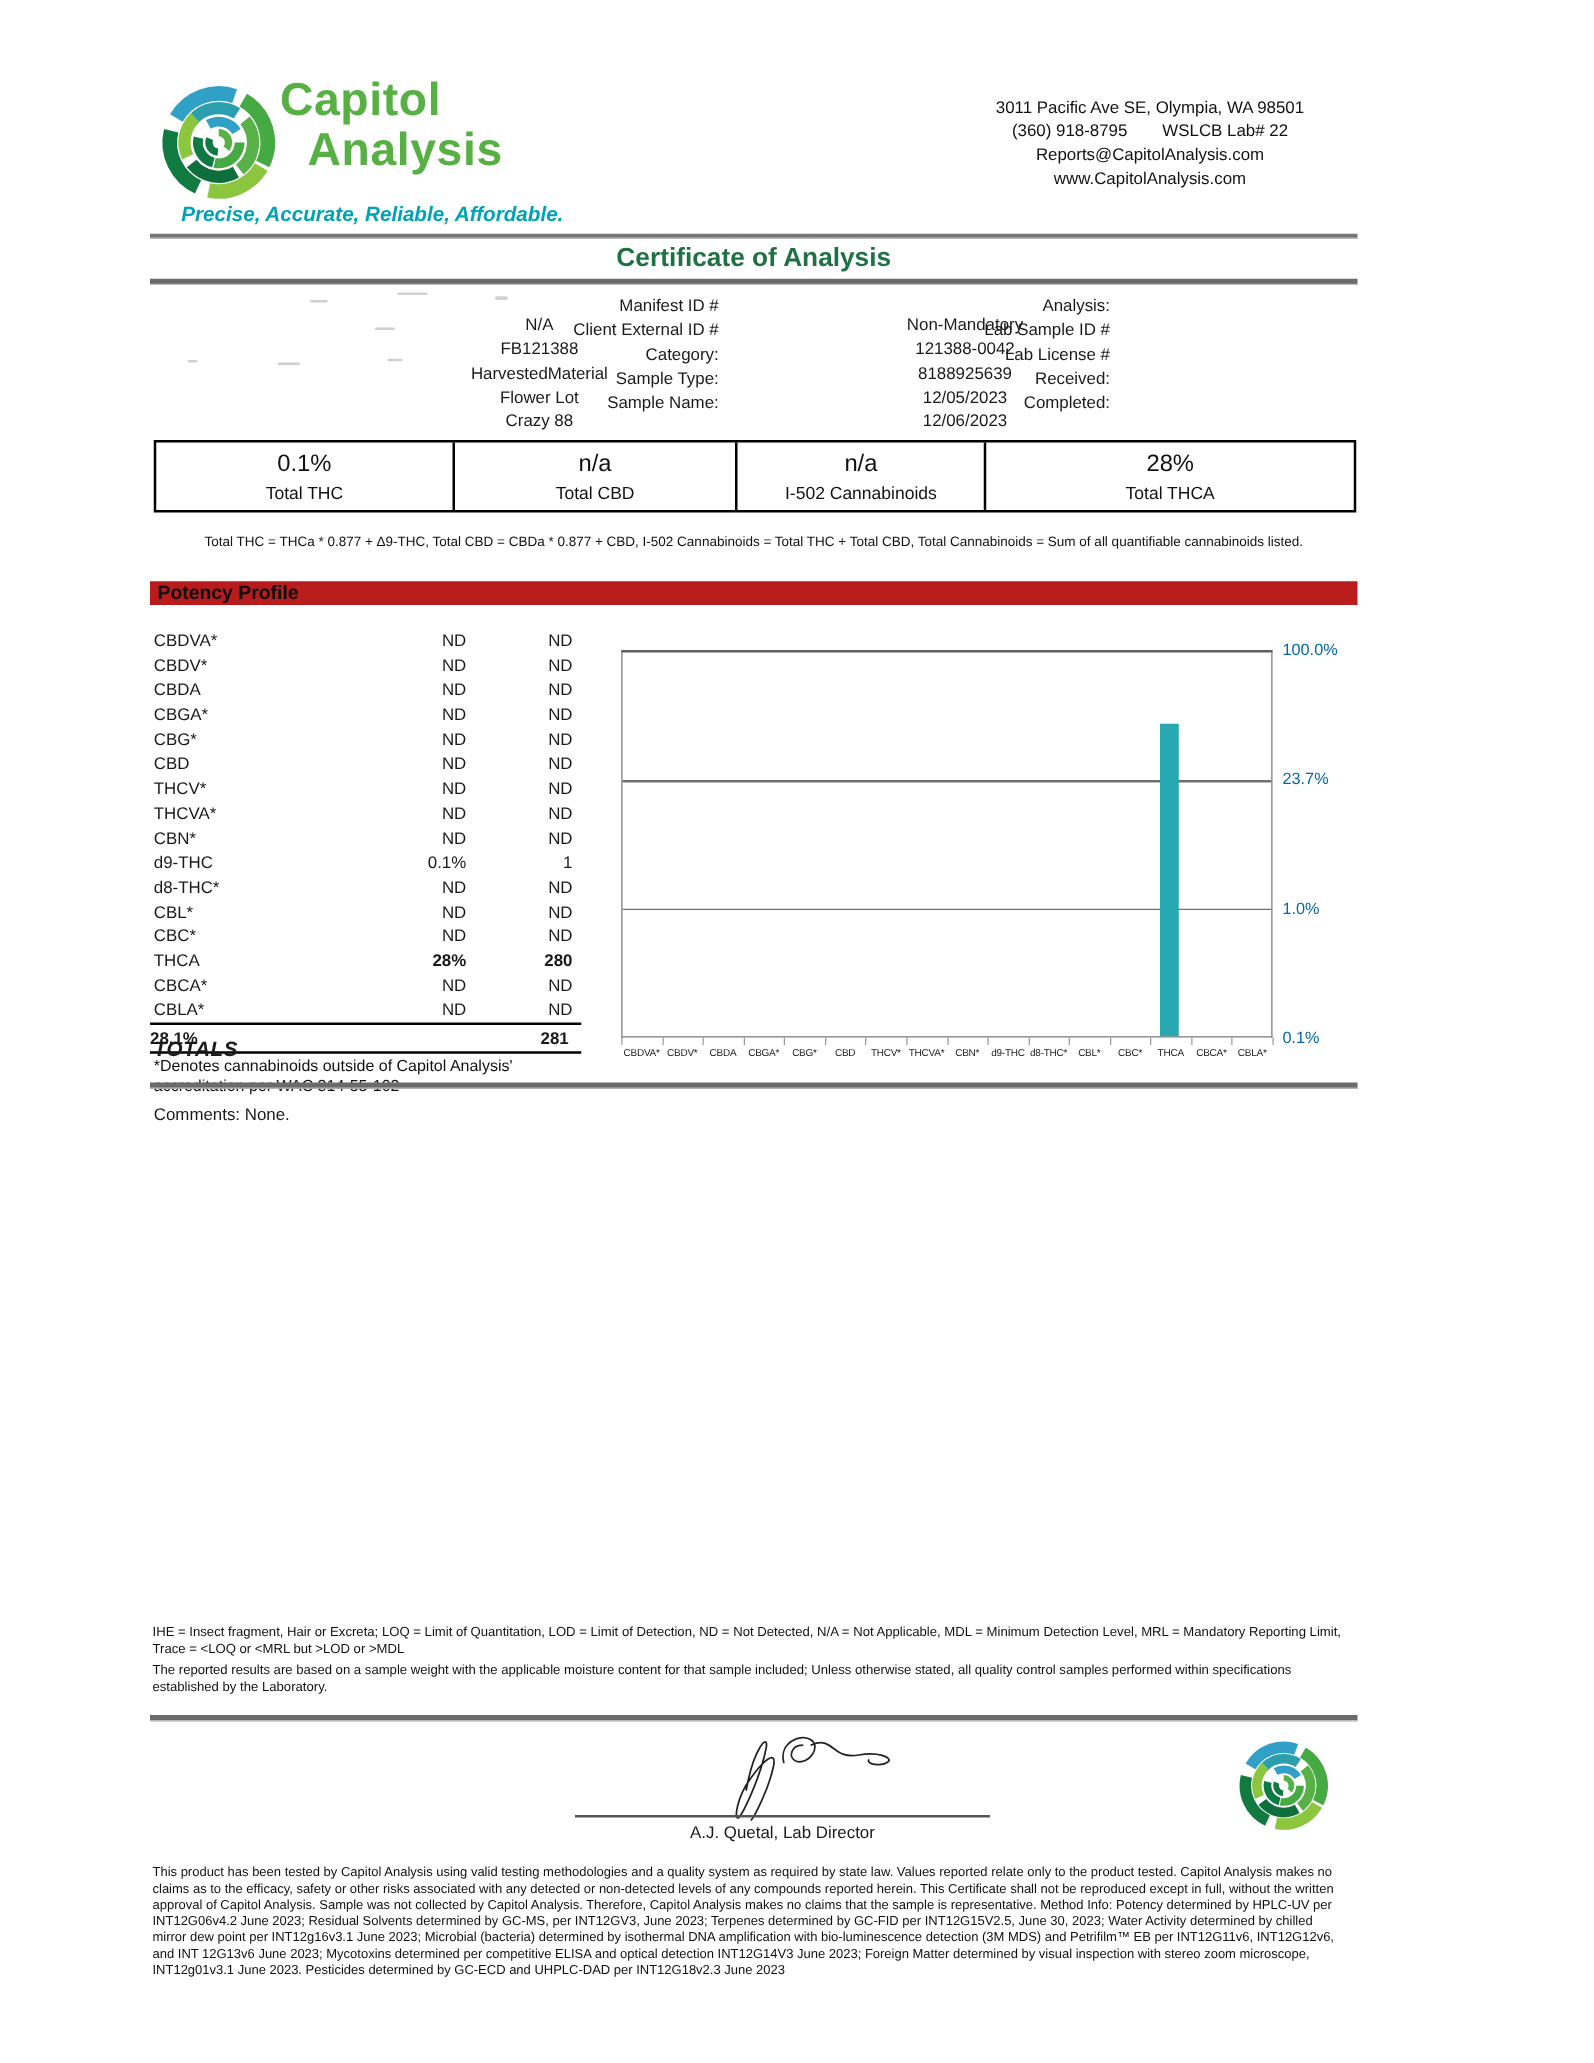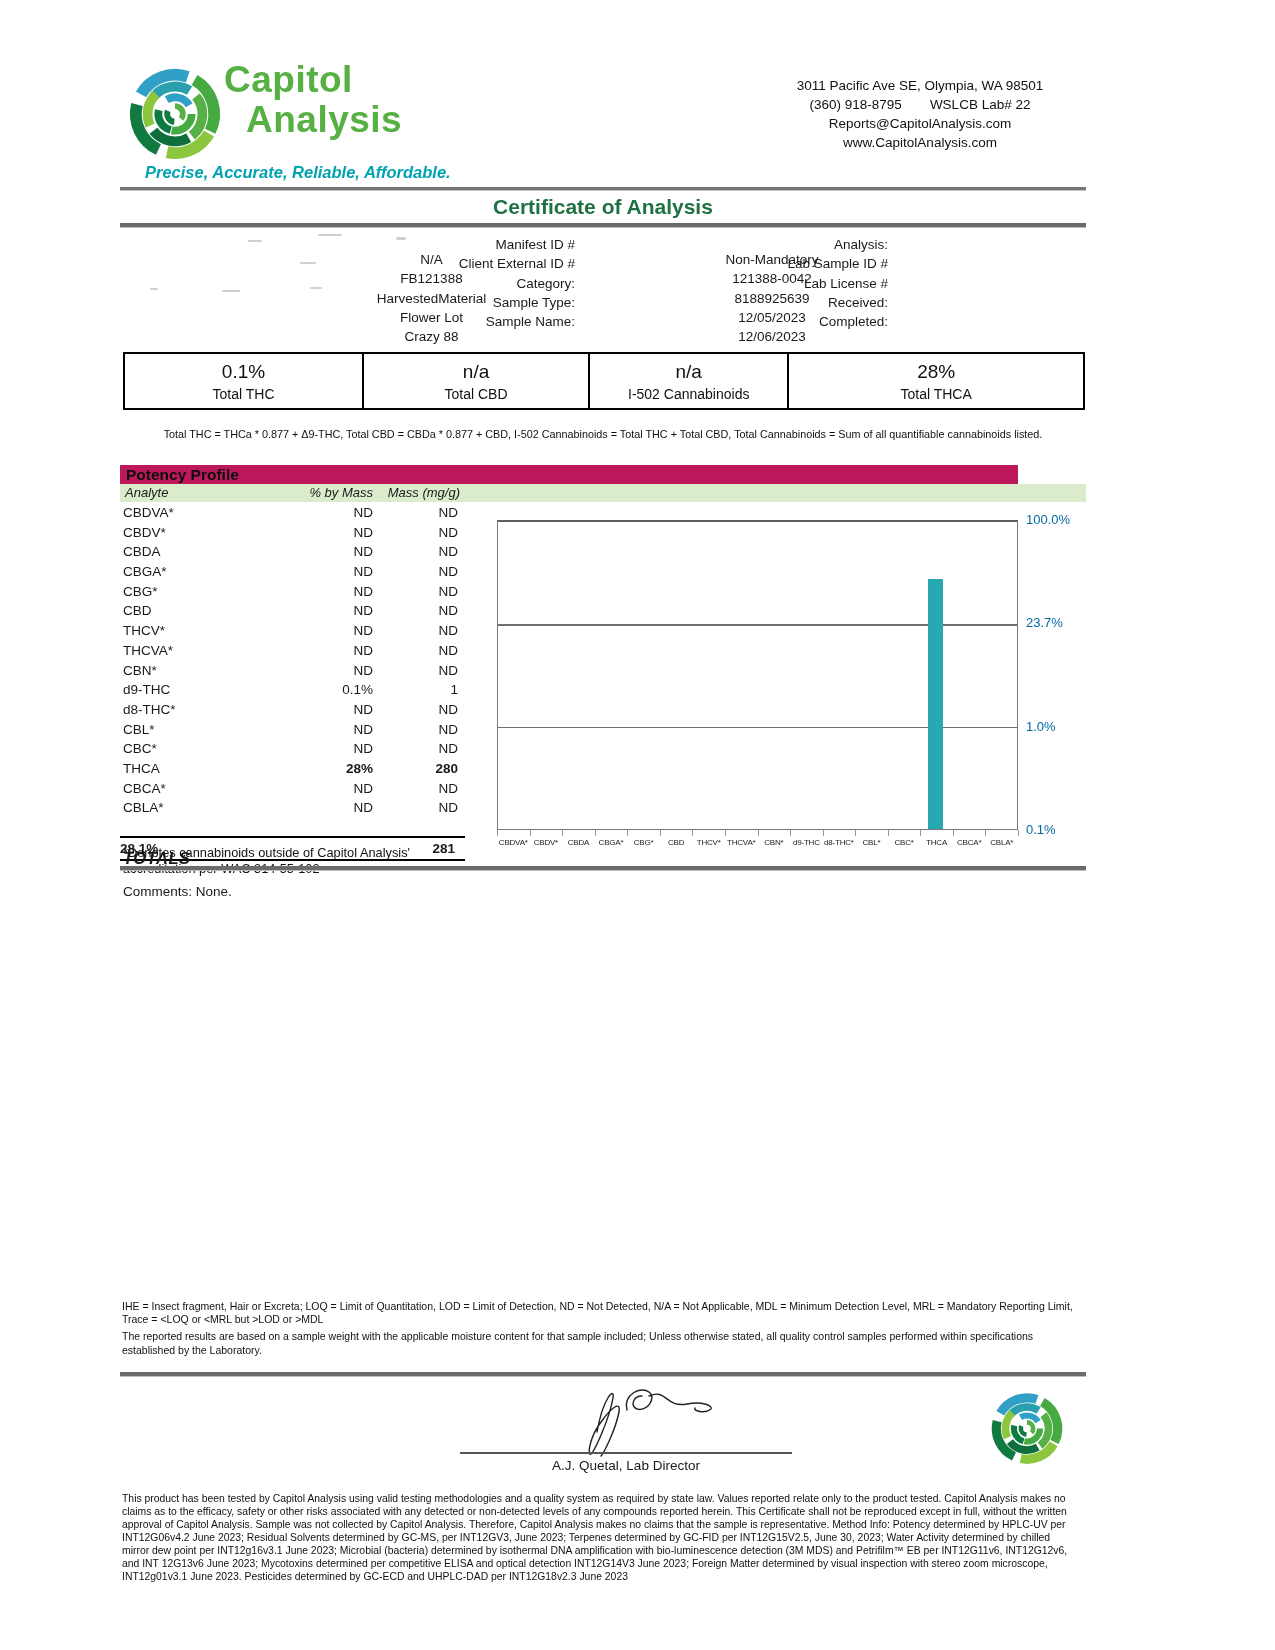--- a/index.html
+++ b/index.html
@@ -33,21 +33,21 @@
   #summary-grid{display:grid;width:962px;height:58px;border:2px solid #000;box-sizing:border-box;
                 grid-template-columns:24.95% 23.6% 20.8% 30.65%;}
   .sum-cell{border-right:2px solid #000;text-align:center;display:flex;flex-direction:column;justify-content:space-between;padding:7px 0 6px 0;box-sizing:border-box;}
   .sum-cell:last-child{border-right:none;}
   .sum-value{font-size:19px;color:#111;}
   .sum-label{font-size:14px;color:#111;}
 
   .formula{width:966px;text-align:center;font-size:10.8px;color:#111;}
 
   
-  .section-bar{width:898px;height:19px;background:#be185d;}
+  .section-bar{width:966px;height:19px;background:#b91c1c;}
   .section-bar span{font-weight:bold;font-size:15.5px;line-height:19px;padding-left:6px;color:#0d0d0d;}
   .colhead{width:966px;height:18px;background:#daeccb;font-style:italic;font-size:13px;position:relative;}
   .colhead .c0{position:absolute;left:5px;top:1px;}
   .colhead .c1{position:absolute;left:0;width:253px;text-align:right;top:1px;}
   .colhead .c2{position:absolute;left:0;width:340px;text-align:right;top:1px;}
 
   #potency-rows{width:345px;}
   .prow{position:relative;height:19.7px;font-size:13.5px;}
   .prow .a{position:absolute;left:0;top:2px;}
   .prow .p{position:absolute;left:0;width:250px;text-align:right;top:2px;}
@@ -192,25 +192,20 @@
       <div class="sum-cell">
         <div class="sum-value">28%</div>
         <div class="sum-label">Total THCA</div>
       </div>
     </div>
 
   <div class="abs formula" style="left:120px;top:428px;">Total THC = THCa * 0.877 + Δ9-THC, Total CBD = CBDa * 0.877 + CBD, I-502 Cannabinoids = Total THC + Total CBD, Total Cannabinoids = Sum of all quantifiable cannabinoids listed.</div>
 
   <div class="abs section-bar" style="left:120px;top:465px;">
     <span>Potency Profile</span>
-  </div>
-  <div class="abs colhead" style="left:120px;top:484px;">
-    <span class="c0">Analyte</span>
-    <span class="c1">% by Mass</span>
-    <span class="c2">Mass (mg/g)</span>
   </div>
   <div id="potency-rows" class="abs" style="left:123px;top:503px;">
       <div class="prow">
         <span class="a">CBDVA*</span>
         <span class="p">ND</span>
         <span class="m">ND</span>
       </div>
       <div class="prow">
         <span class="a">CBDV*</span>
         <span class="p">ND</span>

